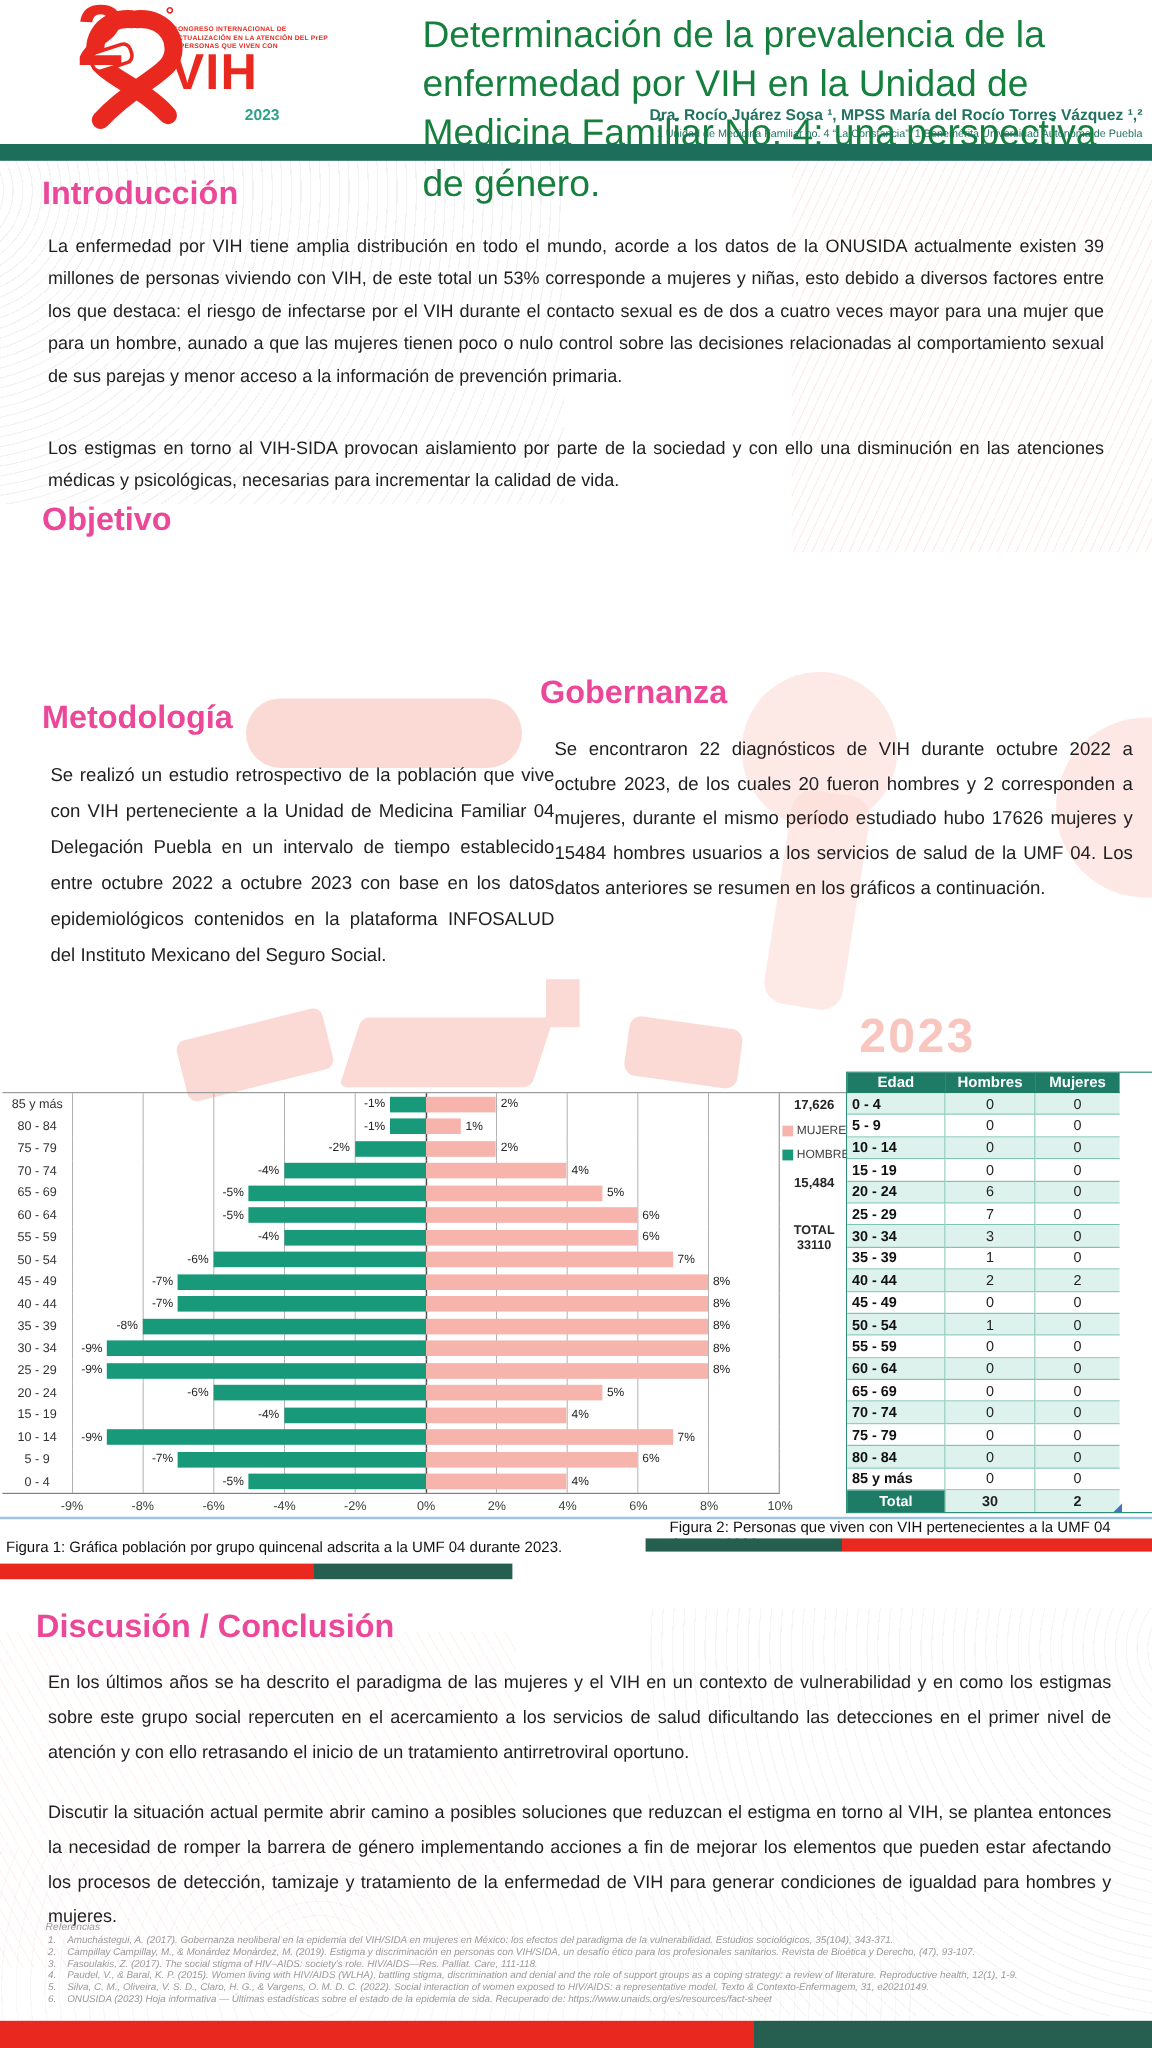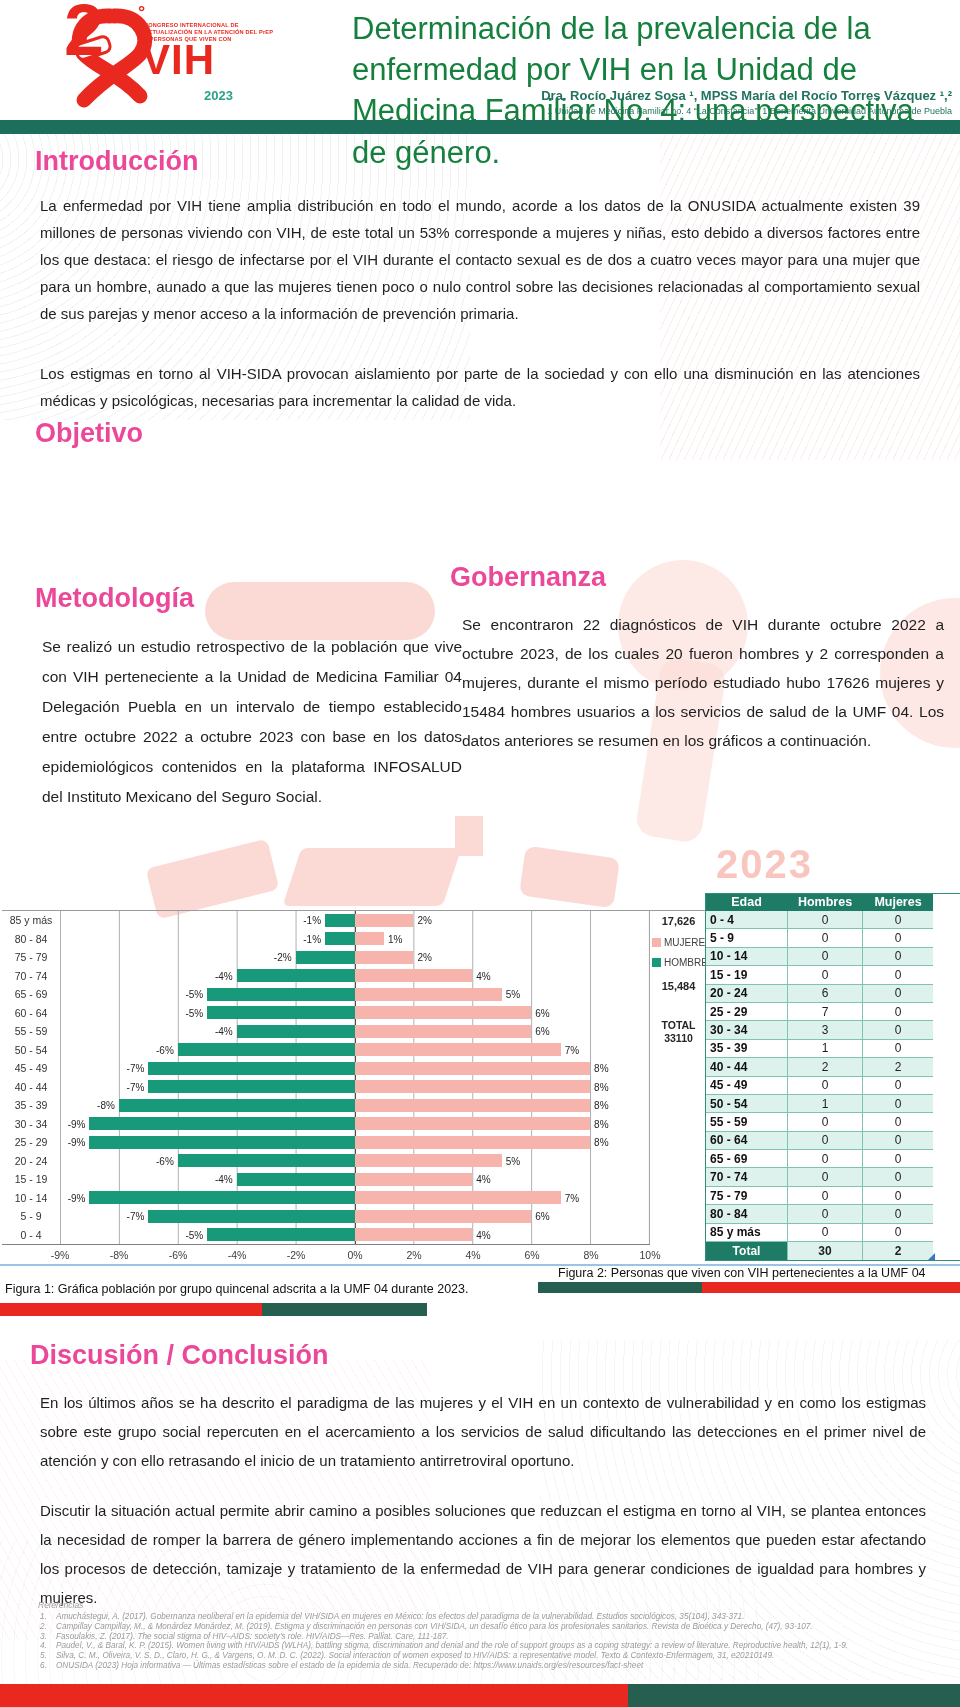--- a/index.html
+++ b/index.html
@@ -490,21 +490,21 @@
 
   <h2 class="h-red" id="disc-h">Discusión / Conclusión</h2>
   <p class="para" id="disc-p1">En los últimos años se ha descrito el paradigma de las mujeres y el VIH en un contexto de vulnerabilidad y en como los estigmas sobre este grupo social repercuten en el acercamiento a los servicios de salud dificultando las detecciones en el primer nivel de atención y con ello retrasando el inicio de un tratamiento antirretroviral oportuno.</p>
   <p class="para" id="disc-p2">Discutir la situación actual permite abrir camino a posibles soluciones que reduzcan el estigma en torno al VIH,  se plantea entonces la necesidad de romper la barrera de género implementando acciones a fin de mejorar los elementos que pueden estar afectando los procesos de detección, tamizaje y tratamiento de la enfermedad de VIH para generar condiciones de igualdad para hombres y mujeres.</p>
 
   <div class="refs">
     <div class="refs-label">Referencias</div>
     <ol id="refs-list">
         <li>Amuchástegui, A. (2017). Gobernanza neoliberal en la epidemia del VIH/SIDA en mujeres en México: los efectos del paradigma de la vulnerabilidad. Estudios sociológicos, 35(104), 343-371.</li>
         <li>Campillay Campillay, M., &amp; Monárdez Monárdez, M. (2019). Estigma y discriminación en personas con VIH/SIDA, un desafío ético para los profesionales sanitarios. Revista de Bioética y Derecho, (47), 93-107.</li>
-        <li>Fasoulakis, Z. (2017). The social stigma of HIV–AIDS: society's role. HIV/AIDS—Res. Palliat. Care, 111-187.</li>
+        <li>Fasoulakis, Z. (2017). The social stigma of HIV–AIDS: society's role. HIV/AIDS—Res. Palliat. Care, 111-118.</li>
         <li>Paudel, V., &amp; Baral, K. P. (2015). Women living with HIV/AIDS (WLHA), battling stigma, discrimination and denial and the role of support groups as a coping strategy: a review of literature. Reproductive health, 12(1), 1-9.</li>
         <li>Silva, C. M., Oliveira, V. S. D., Claro, H. G., &amp; Vargens, O. M. D. C. (2022). Social interaction of women exposed to HIV/AIDS: a representative model. Texto &amp; Contexto-Enfermagem, 31, e20210149.</li>
         <li>ONUSIDA (2023) Hoja informativa — Últimas estadísticas sobre el estado de la epidemia de sida. Recuperado de: https://www.unaids.org/es/resources/fact-sheet</li>
       </ol>
   </div>
 
   <div class="bottom-bar"></div>
 </div>
 
 </body></html>

